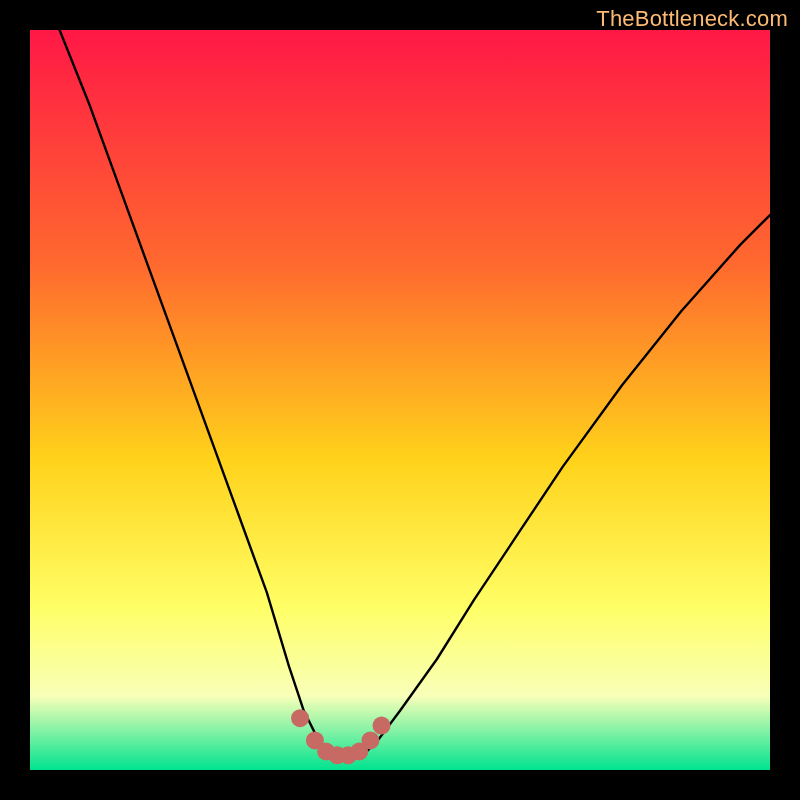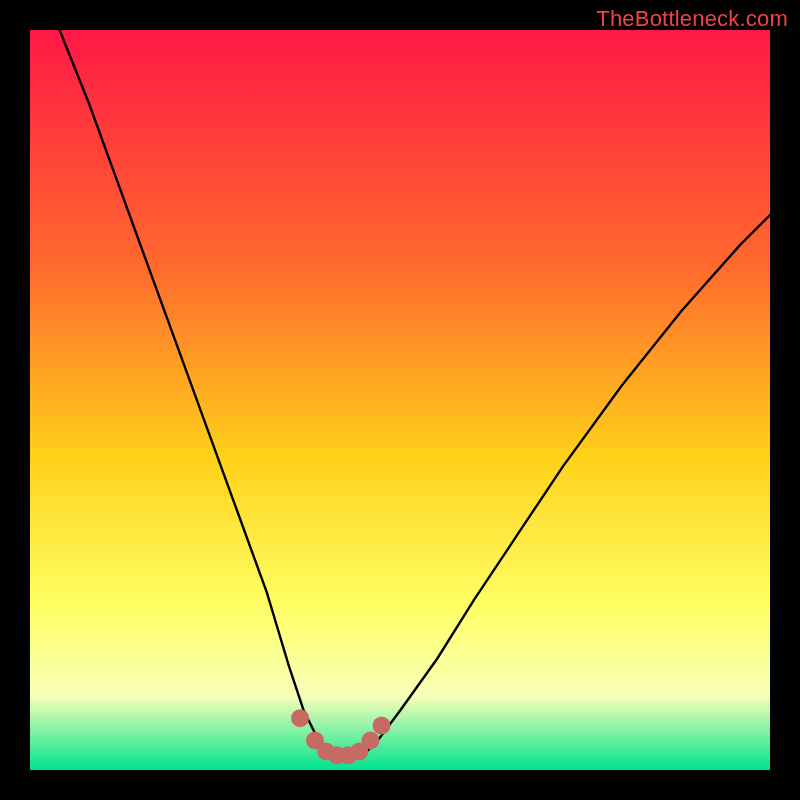--- a/index.html
+++ b/index.html
@@ -22,21 +22,21 @@
     left: 30px;
     top: 30px;
     width: 740px;
     height: 740px;
     overflow: hidden;
   }
   .watermark {
     position: absolute;
     top: 6px;
     right: 12px;
-    color: #ef4444;
+    color: #fdba74;
     font-size: 22px;
     font-weight: 500;
     letter-spacing: 0.2px;
     user-select: none;
   }
   svg { display: block; }
 </style>
 </head>
 <body>
 

